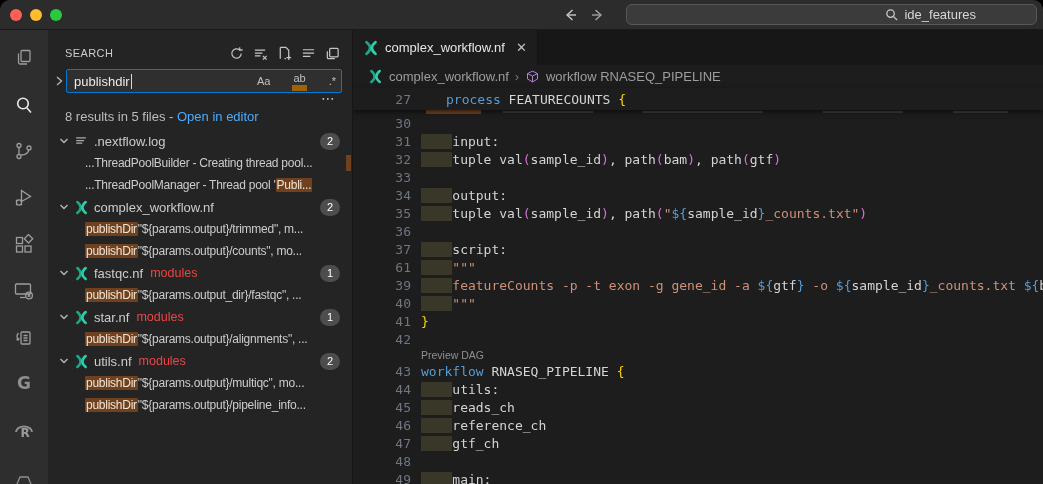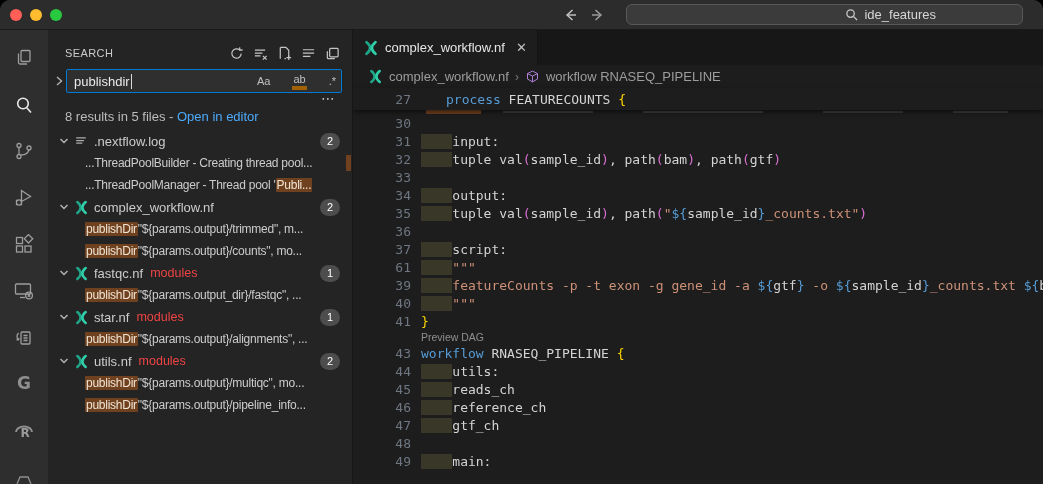--- a/index.html
+++ b/index.html
@@ -4,43 +4,43 @@
 <style>
   html,body{margin:0;padding:0;background:#000;}
   .window{position:relative;width:1043px;height:484px;overflow:hidden;background:#1d1d1d;
           border-radius:10px 10px 0 0;font-family:"Liberation Sans","DejaVu Sans",sans-serif;}
   
   .titlebar{position:relative;height:30px;background:#2c2c2c;border-bottom:1px solid #1a1a1a;box-sizing:border-box;}
   .traffic{position:absolute;left:10px;top:9px;display:flex;gap:8px;}
   .traffic span{width:12px;height:12px;border-radius:50%;display:block;}
   .nav-arrows{position:absolute;left:562px;top:3px;display:flex;gap:12px;align-items:center;height:24px;color:#bdbdbd;}
   .nav-arrows svg{display:block;}
-  .cmd-box{position:absolute;left:626px;right:20px;top:4px;height:21px;background:#3b3b3b;border:1px solid #585858;
-           border-radius:6px;display:flex;align-items:center;justify-content:flex-end;padding-right:86px;
+  .cmd-box{position:absolute;left:626px;right:6px;top:4px;height:21px;background:#3b3b3b;border:1px solid #585858;
+           border-radius:6px;display:flex;align-items:center;justify-content:flex-end;padding-right:60px;
            gap:6px;color:#d6d6d6;font-size:13px;box-sizing:border-box;}
   
   .main{display:flex;height:454px;}
   .activitybar{width:48px;background:#2e2e2e;display:flex;flex-direction:column;align-items:center;padding-top:5px;box-sizing:border-box;}
   .ab-item{height:47px;width:48px;display:flex;align-items:center;justify-content:center;color:#9d9d9d;}
   .ab-item.active{color:#e8e8e8;}
   
   .sidebar{width:304px;background:#242424;box-sizing:border-box;overflow:hidden;}
   .sb-header{display:flex;align-items:center;height:20px;margin:13px 12px 0 17px;}
   .sb-title{font-size:11px;letter-spacing:.4px;color:#cccccc;}
   .sb-actions{margin-left:auto;display:flex;gap:9px;color:#c5c5c5;}
   .sb-actions span{display:flex;align-items:center;}
   .search-row{display:flex;align-items:center;margin:5px 10px 0 4px;height:26px;}
   .twistie{width:14px;display:flex;justify-content:center;color:#b0b0b0;flex-shrink:0;}
   .search-input{flex:1;height:24px;background:#2f2f2f;border:1px solid #0078d4;border-radius:2px;
                 display:flex;align-items:center;padding:0 4px 0 7px;box-sizing:border-box;}
   .query{color:#eaeaea;font-size:13px;}
   .caret{width:1px;height:15px;background:#d8d8d8;margin-left:1px;}
   .opts{margin-left:auto;display:flex;gap:21px;align-items:center;color:#c0c0c0;font-size:11px;}
   .opt{padding:1px 1px;}
-  .opt.word{border-bottom:4px solid #a16207;}
+  .opt.word{border-bottom:6px solid #a16207;}
   .more-dots{height:12px;text-align:right;margin-right:16px;color:#c5c5c5;font-size:14px;line-height:9px;letter-spacing:1px;}
   .summary{margin:3px 0 5px 17px;font-size:13px;color:#bcbcbc;height:16px;}
   .summary a{color:#4daafc;text-decoration:none;}
   
   .row{height:22px;display:flex;align-items:center;font-size:13px;color:#cccccc;
        white-space:nowrap;overflow:hidden;position:relative;}
   .row.file{padding-left:8px;}
   .row.match{padding-left:37px;padding-right:2px;letter-spacing:-0.25px;font-size:12px;}
   .row .chev{width:16px;display:flex;justify-content:center;color:#b5b5b5;flex-shrink:0;}
   .row .ficon{width:18px;display:flex;justify-content:center;flex-shrink:0;}
@@ -441,20 +441,24 @@
             <span class="lcontent"><span class="indent-hl">    </span><span class="tok str">featureCounts -p -t exon -g gene_id -a </span><span class="tok ib">${</span><span class="tok pl">gtf</span><span class="tok ib">}</span><span class="tok str"> -o </span><span class="tok ib">${</span><span class="tok pl">sample_id</span><span class="tok ib">}</span><span class="tok str">_counts.txt </span><span class="tok ib">${</span><span class="tok pl">bam</span></span>
           </div>
           <div class="code-line">
             <span class="gutter">40</span>
             <span class="lcontent"><span class="indent-hl">    </span><span class="tok str">"""</span></span>
           </div>
           <div class="code-line">
             <span class="gutter">41</span>
             <span class="lcontent"><span class="tok b1">}</span></span>
           </div>
+          <div class="code-line">
+            <span class="gutter">42</span>
+            <span class="lcontent"></span>
+          </div>
           <div class="codelens">Preview DAG</div>
           <div class="code-line">
             <span class="gutter">43</span>
             <span class="lcontent"><span class="tok kw">workflow</span><span class="tok pl"> RNASEQ_PIPELINE </span><span class="tok b1">{</span></span>
           </div>
           <div class="code-line">
             <span class="gutter">44</span>
             <span class="lcontent"><span class="indent-hl">    </span><span class="tok pl">utils:</span></span>
           </div>
           <div class="code-line">

